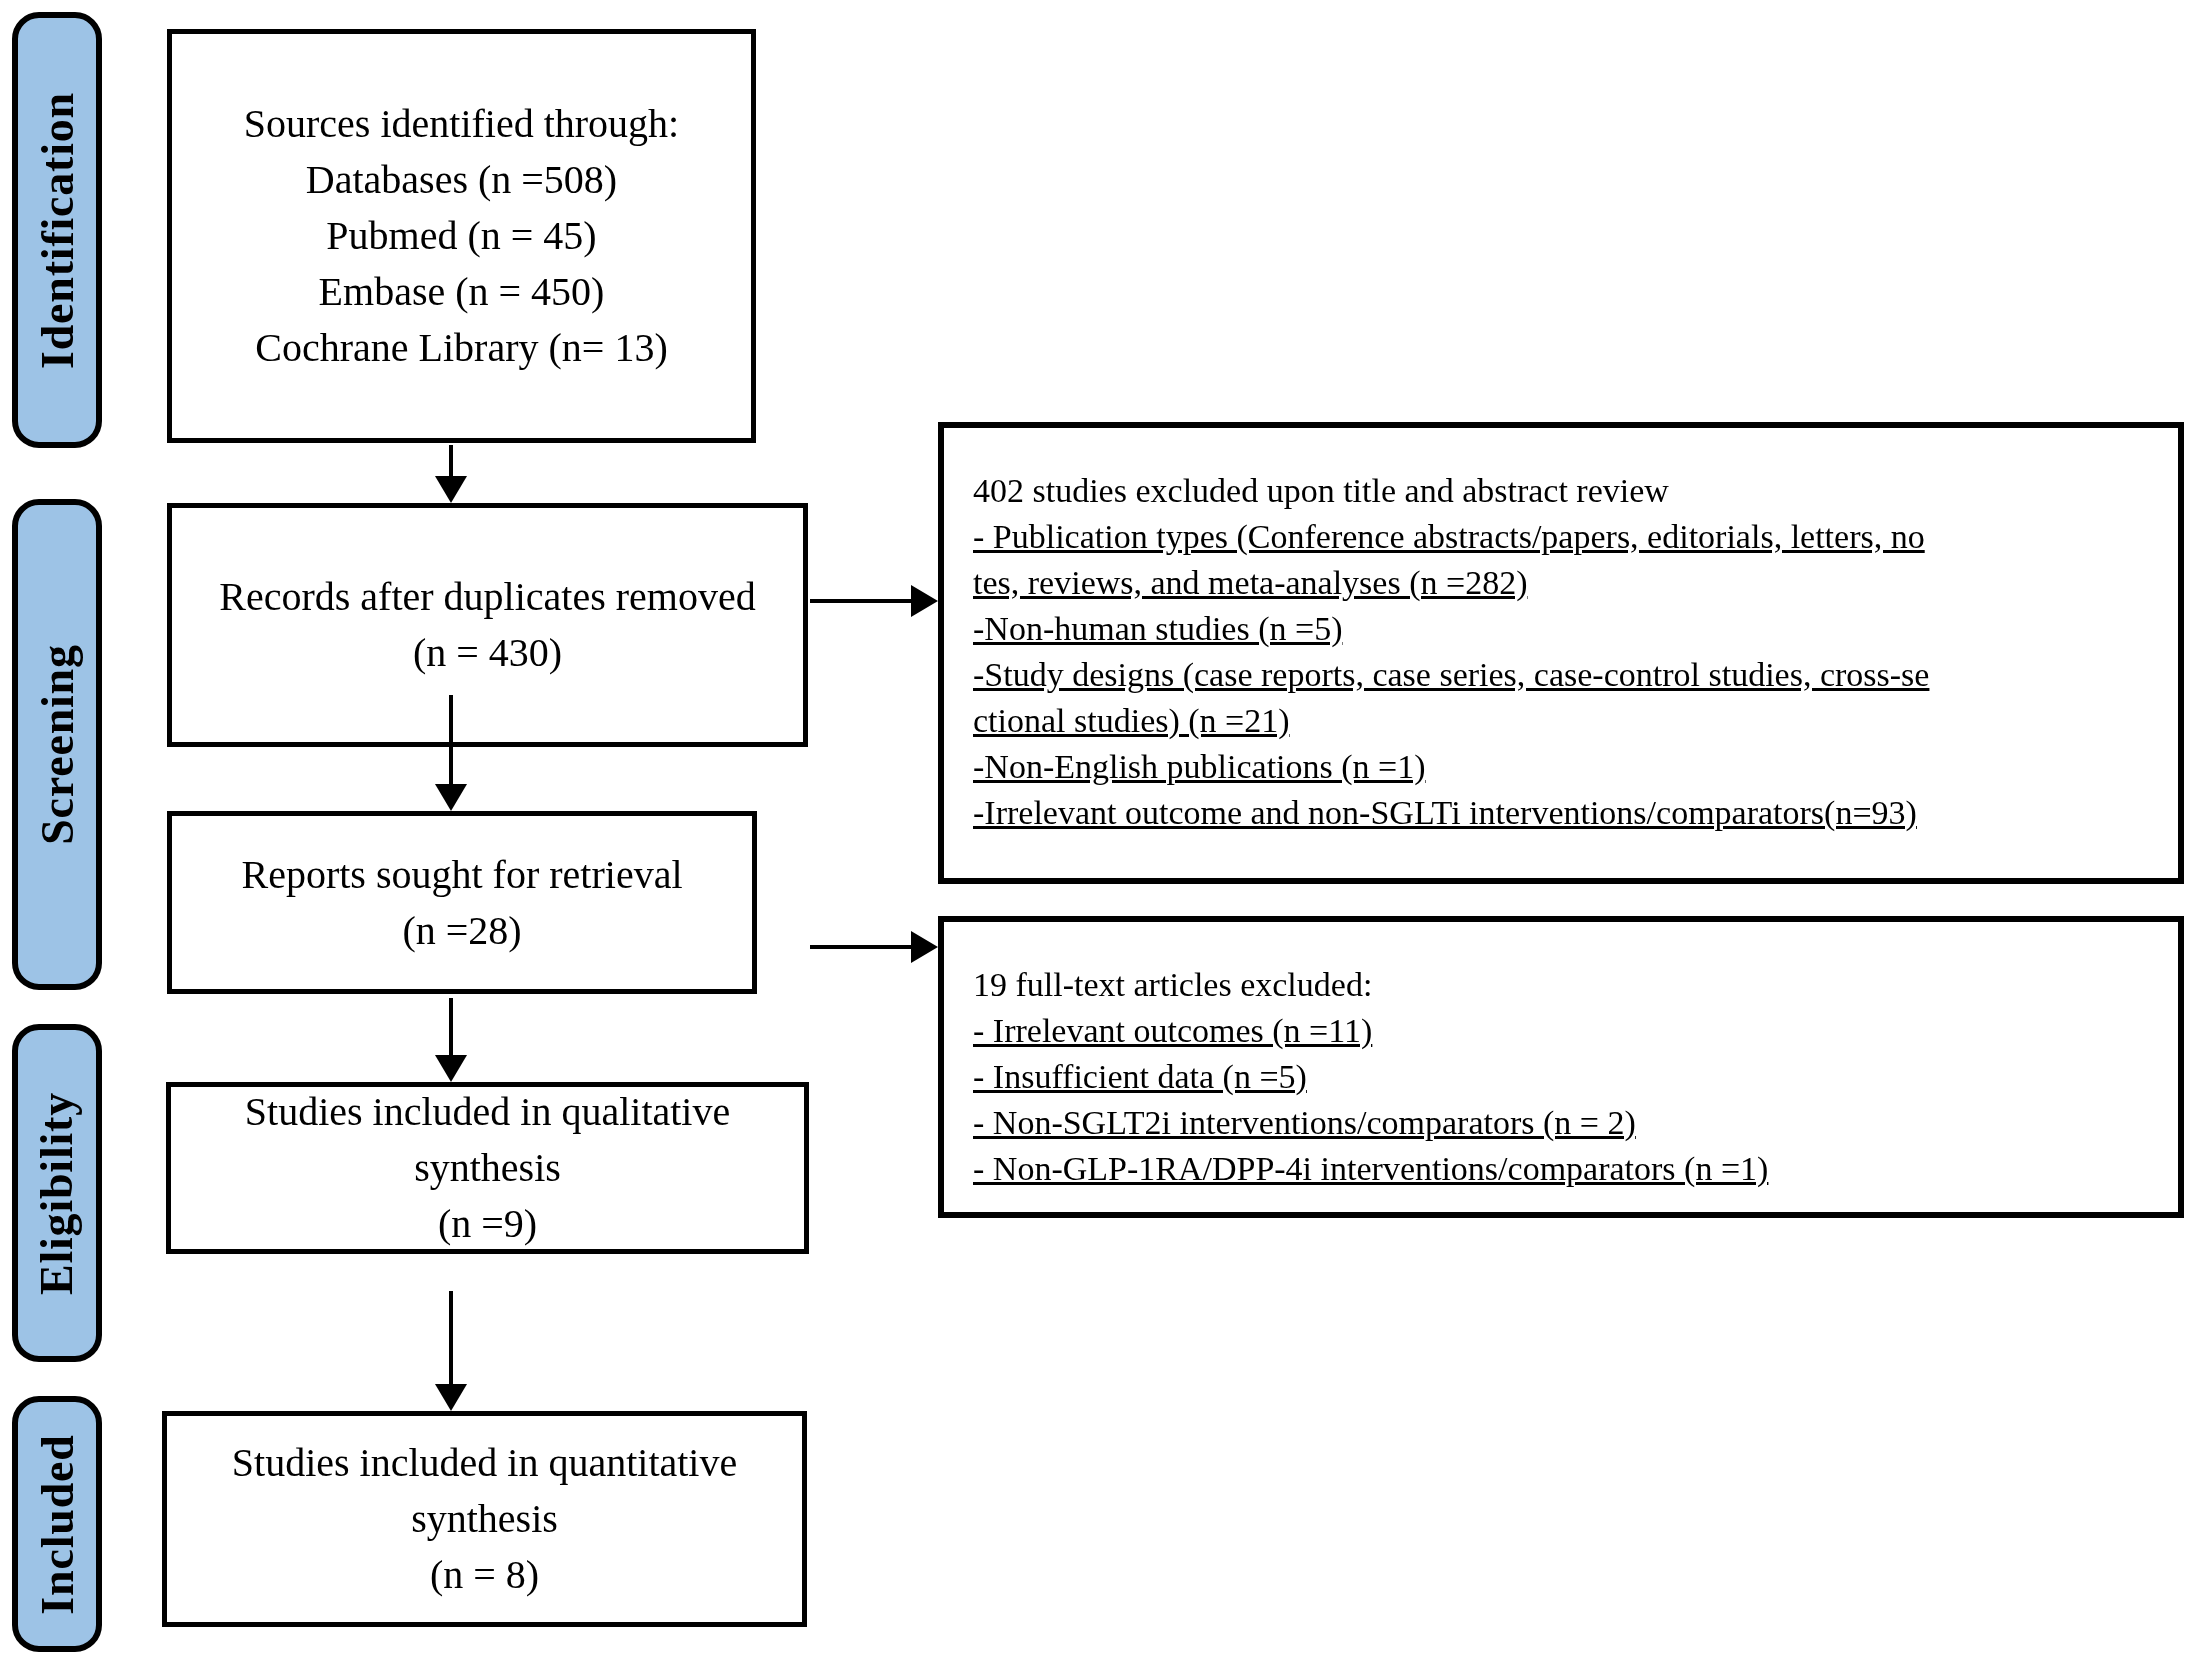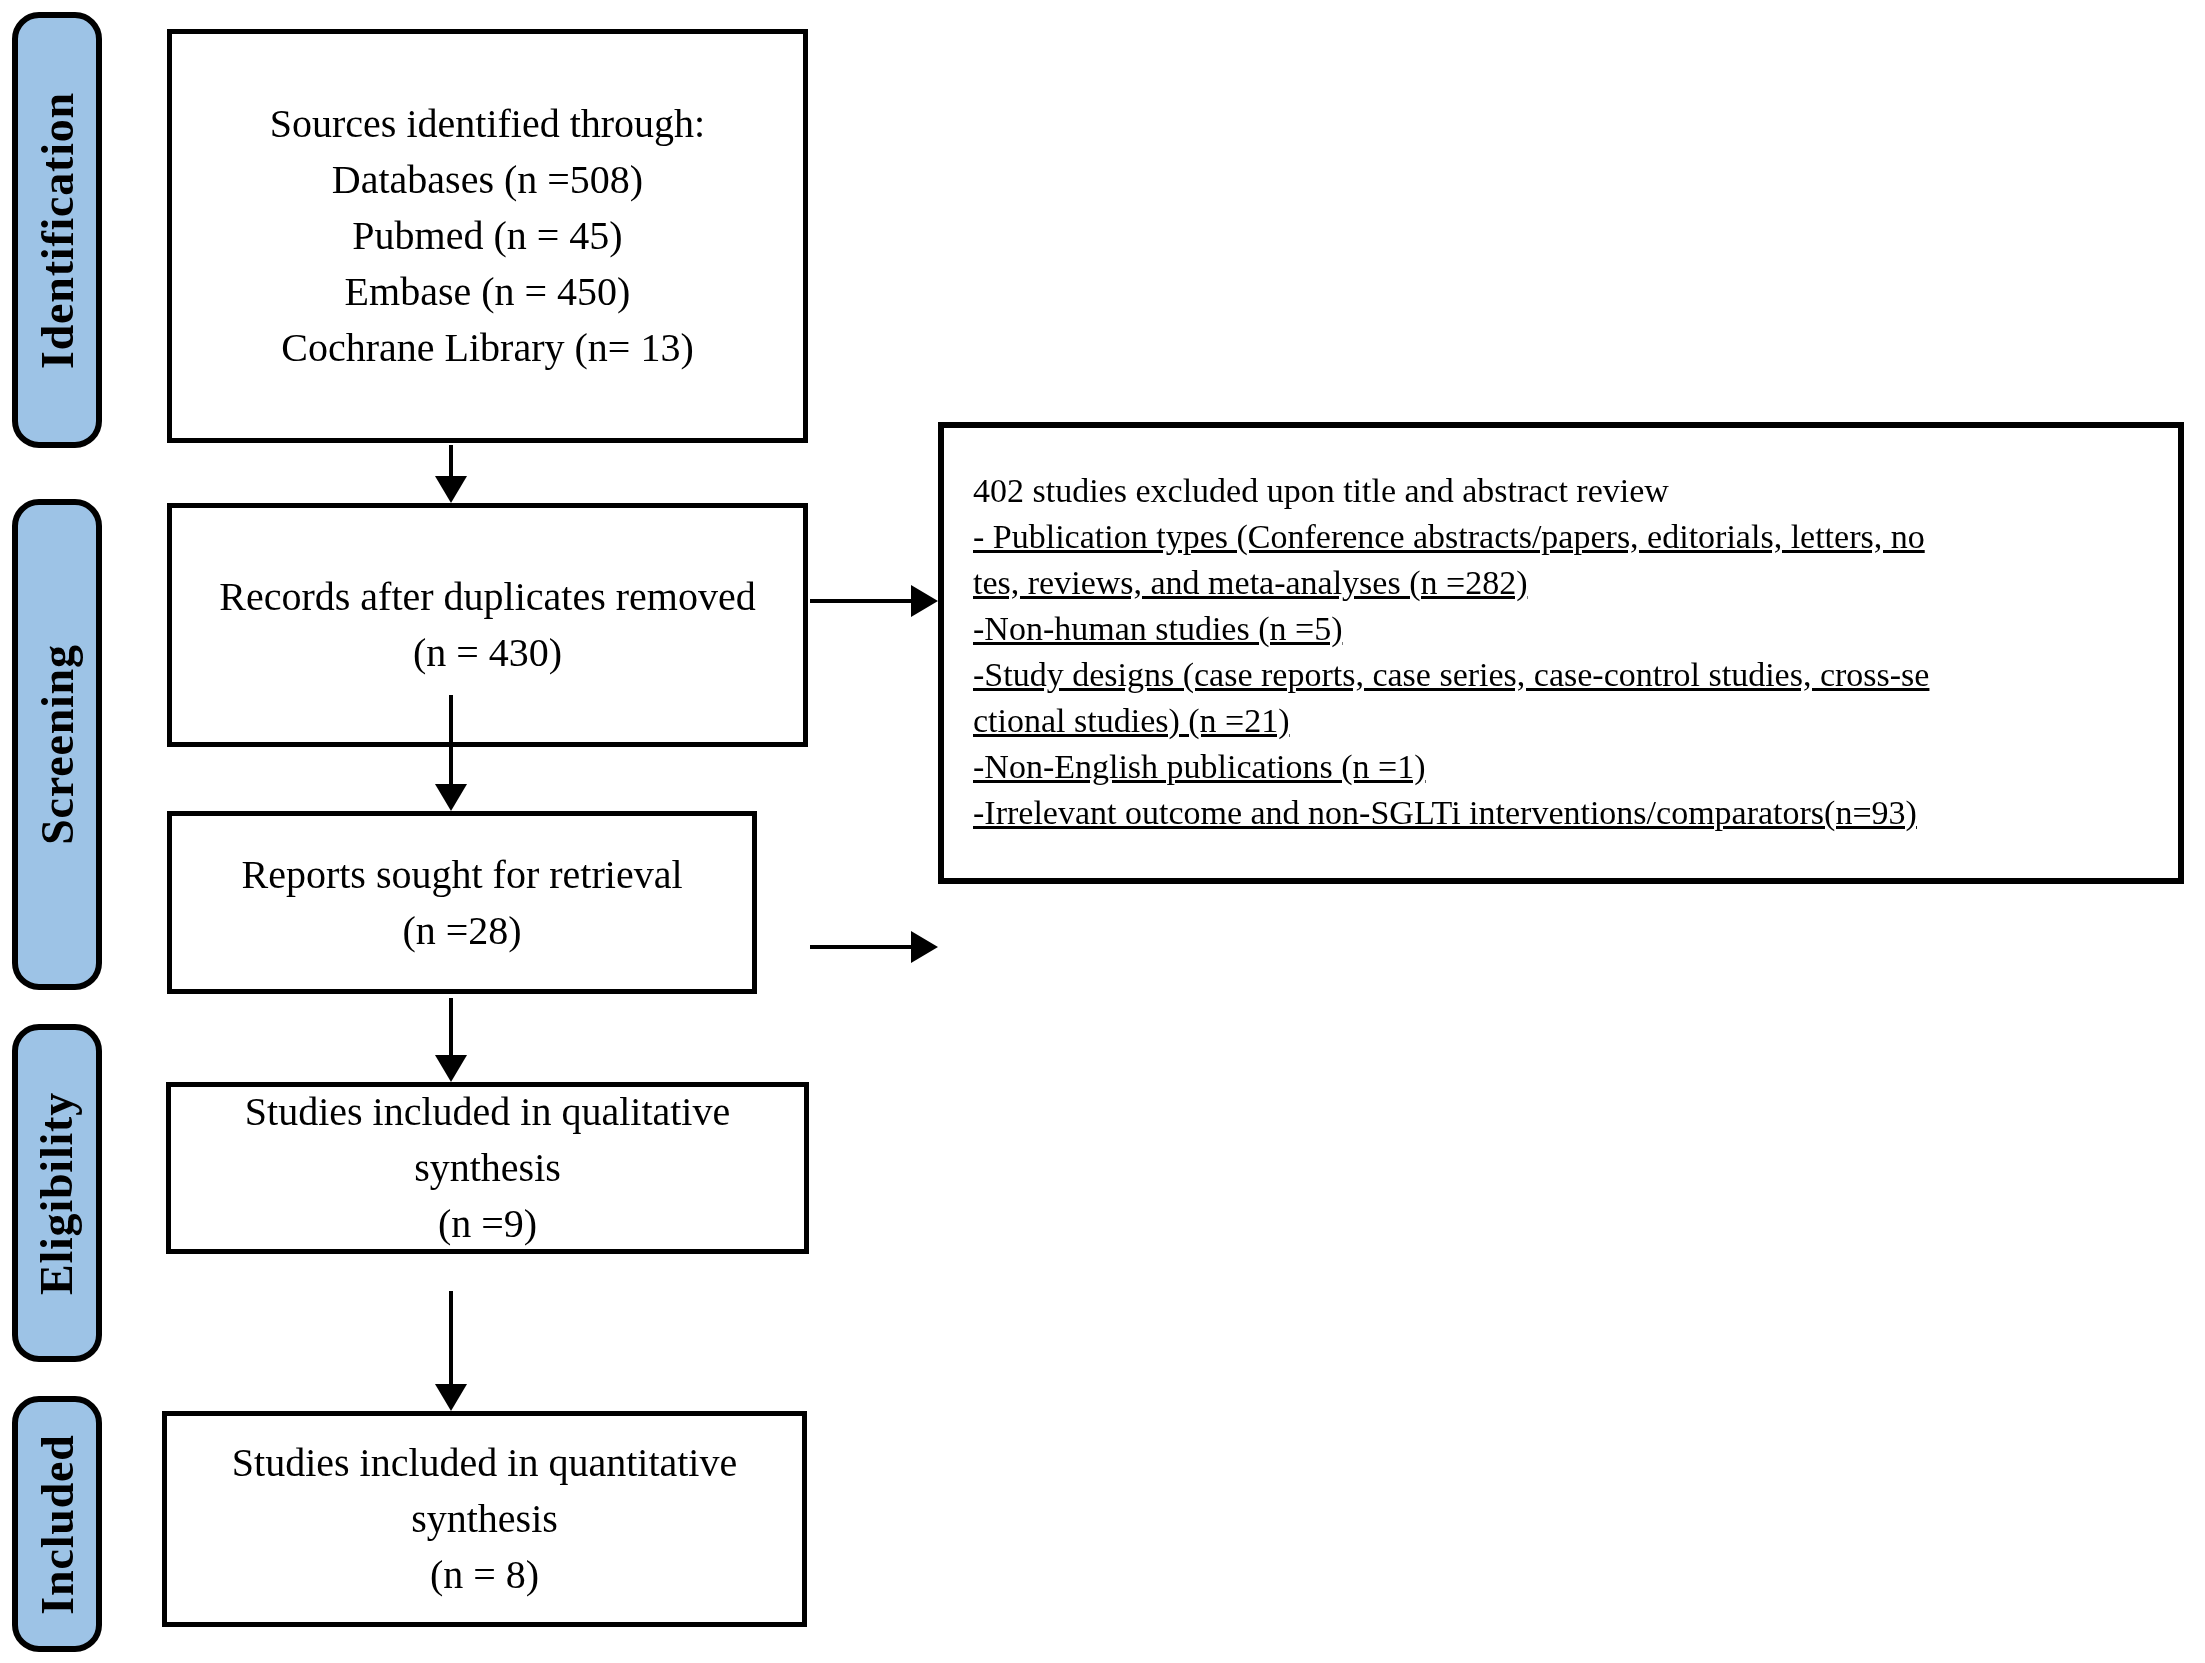--- a/index.html
+++ b/index.html
@@ -136,21 +136,21 @@
   <div class="stage" style="top:499px; height:491px;">
     <span class="label">Screening</span>
   </div>
   <div class="stage" style="top:1024px; height:338px;">
     <span class="label">Eligibility</span>
   </div>
   <div class="stage" style="top:1396px; height:256px;">
     <span class="label">Included</span>
   </div>
 
-  <div class="flow-box" style="left:167px; top:29px; width:641px; height:414px;">Sources identified through:
+  <div class="flow-box" style="left:167px; top:29px; width:589px; height:414px;">Sources identified through:
 Databases (n =508)
 Pubmed (n = 45)
 Embase (n = 450)
 Cochrane Library (n= 13)</div>
 
   <div class="flow-box" style="left:167px; top:503px; width:641px; height:244px;">Records after duplicates removed
 (n = 430)</div>
 
   <div class="flow-box" style="left:167px; top:811px; width:590px; height:183px;">Reports sought for retrieval
 (n =28)</div>
@@ -167,20 +167,27 @@
     <div class="exc-title">402 studies excluded upon title and abstract review</div>
     <div class="exc-body">- Publication types (Conference abstracts/papers, editorials, letters, no
 tes, reviews, and meta-analyses (n =282)
 -Non-human studies (n =5)
 -Study designs (case reports, case series, case-control studies, cross-se
 ctional studies) (n =21)
 -Non-English publications (n =1)
 -Irrelevant outcome and non-SGLTi interventions/comparators(n=93)</div>
   </div>
 
+  <div class="exc-box" style="top:916px; height:302px;">
+    <div class="exc-title">19 full-text articles excluded:</div>
+    <div class="exc-body">- Irrelevant outcomes (n =11)
+- Insufficient data (n =5)
+- Non-SGLT2i interventions/comparators (n = 2)
+- Non-GLP-1RA/DPP-4i interventions/comparators (n =1)</div>
+  </div>
 
   <div class="arrow-v" style="left:433px; top:445px; height:58px;">
     <div class="shaft"></div>
     <div class="head"></div>
   </div>
   <div class="arrow-v" style="left:433px; top:695px; height:116px;">
     <div class="shaft"></div>
     <div class="head"></div>
   </div>
   <div class="arrow-v" style="left:433px; top:998px; height:84px;">

